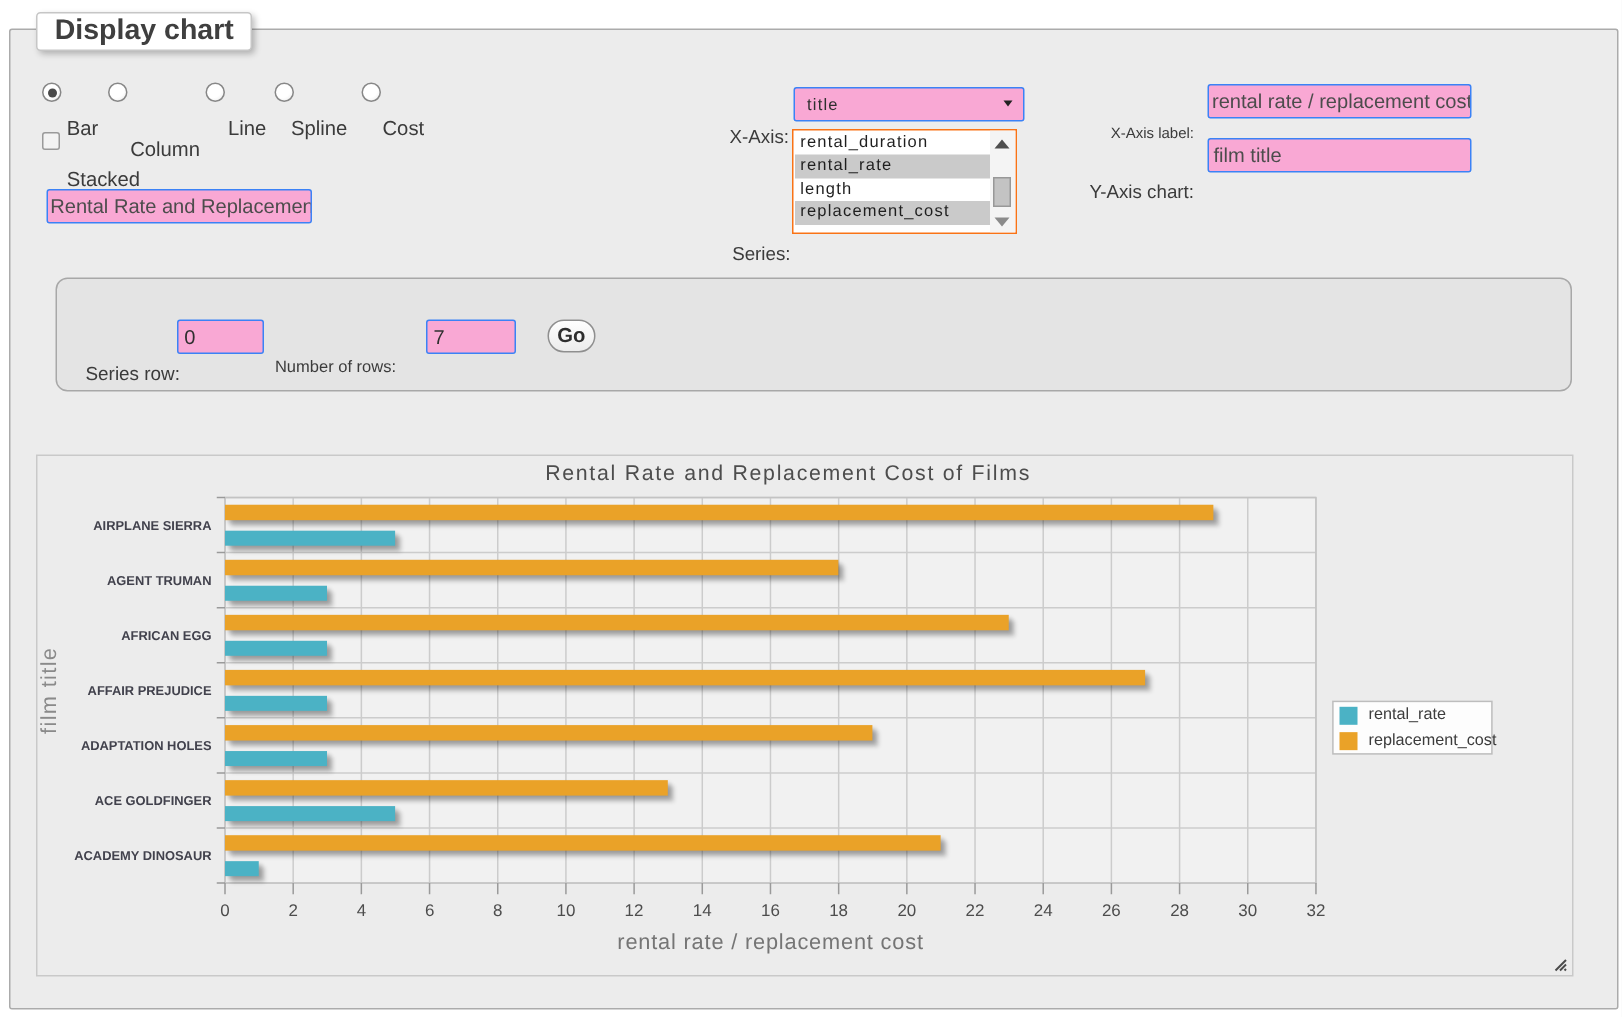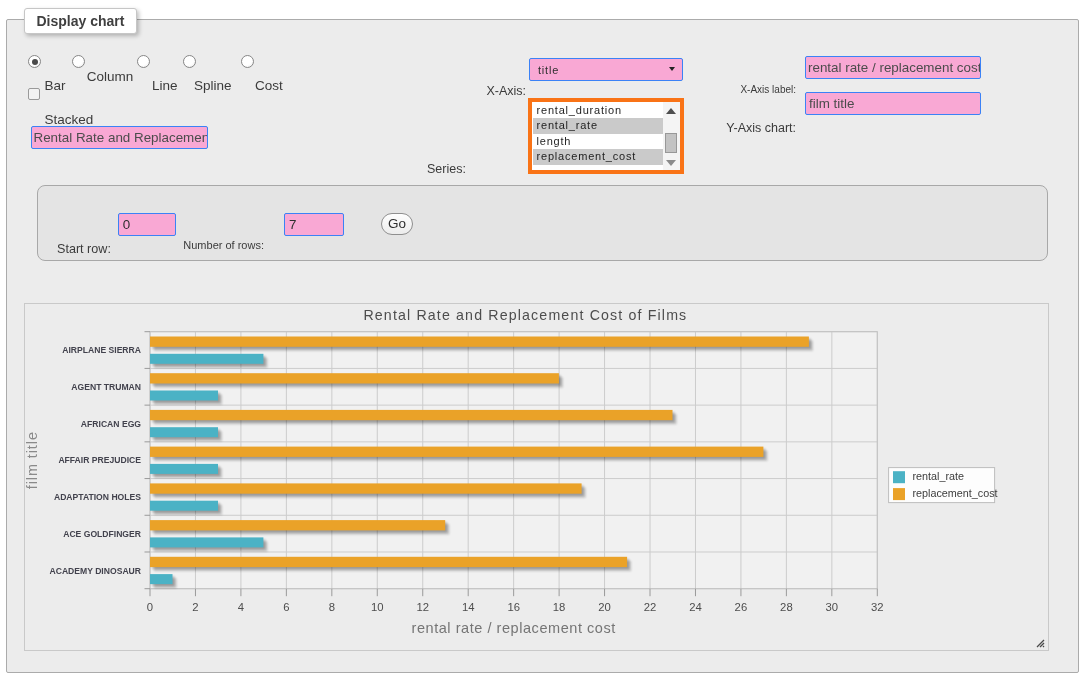--- a/index.html
+++ b/index.html
@@ -7,69 +7,69 @@
   .lbl{position:absolute;font-size:13.5px;color:#3b3b3b;white-space:nowrap;margin-top:25px;}
   .inp{position:absolute;background:#f9a8d4;border:1px solid #3b82f6;border-radius:2px;
        font-size:13.4px;color:#4c4c4c;white-space:nowrap;overflow:hidden;box-sizing:border-box;}
 </style>
 </head>
 <body>
 <div style="position:relative;width:1081px;height:681px;overflow:hidden;">
 
   <div class="abs" style="left:6px;top:19px;width:1071px;height:652px;border:1px solid #ababab;border-radius:2px;background:#ececec;"></div>
 
-  <div class="abs" style="left:24px;top:8px;height:24px;background:#fff;border:1px solid #c6c6c6;border-radius:3px;box-shadow:2px 2px 4px rgba(0,0,0,0.25);padding:0 11.5px;line-height:24px;font-size:14px;font-weight:bold;color:#3f3f3f;">Display chart</div>
+  <div class="abs" style="left:24px;top:8px;height:24px;background:#fff;border:1px solid #c6c6c6;border-radius:3px;box-shadow:2px 2px 4px rgba(0,0,0,0.25);padding:0 11.5px;line-height:24px;font-size:19px;font-weight:bold;color:#3f3f3f;">Display chart</div>
 
   <div class="abs radio" style="left:28px;top:55px;"></div>
   <span class="lbl" style="left:44.5px;top:53.3px;">Bar</span>
   <div class="abs radio unchecked" style="left:71.5px;top:55px;"></div>
-  <span class="lbl" style="left:86.8px;top:44px;">Column</span>
+  <span class="lbl" style="left:86.8px;top:67px;">Column</span>
   <div class="abs radio unchecked" style="left:137px;top:55px;"></div>
   <span class="lbl" style="left:152px;top:53.3px;">Line</span>
   <div class="abs radio unchecked" style="left:183px;top:55px;"></div>
   <span class="lbl" style="left:194px;top:53.3px;">Spline</span>
   <div class="abs radio unchecked" style="left:241px;top:55px;"></div>
   <span class="lbl" style="left:255px;top:53.3px;">Cost</span>
 
   <div class="abs" style="left:28px;top:88px;width:10px;height:10px;border:1px solid #9a9a9a;border-radius:2px;background:#f3f3f3;"></div>
   <span class="lbl" style="left:44.5px;top:87.3px;">Stacked</span>
 
   <div class="inp" style="left:30.5px;top:125.5px;width:177px;height:23px;line-height:21px;padding-left:2px;">Rental Rate and Replacement Cost of Films</div>
 
   <span class="lbl" style="left:426px;top:59px;width:100px;text-align:right;font-size:12.5px;">X-Axis:</span>
   <div class="inp" style="left:529px;top:57.5px;width:154px;height:23px;line-height:22px;padding-left:8px;color:#2f2f2f;font-size:11px;letter-spacing:0.8px;">title</div>
   <div class="abs" style="left:669px;top:66.5px;width:0;height:0;border-left:3.8px solid transparent;border-right:3.8px solid transparent;border-top:4.8px solid #222;"></div>
 
-  <span class="lbl" style="left:427px;top:136.5px;width:100px;font-size:12.5px;">Series:</span>
-  <div class="abs" style="left:527.5px;top:85.5px;width:148px;height:68px;border:4px solid #f97316;background:#fff;overflow:hidden;margin-top:12px;">
+  <span class="lbl" style="left:427px;top:136.5px;width:100px;text-align:right;font-size:12.5px;">Series:</span>
+  <div class="abs" style="left:527.5px;top:85.5px;width:148px;height:68px;border:1px solid #f97316;background:#fff;overflow:hidden;">
     <div style="position:absolute;left:1px;top:1px;width:131px;font-size:11px;letter-spacing:0.8px;color:#1f1f1f;">
       <div style="height:15.6px;line-height:15.6px;padding-left:4px;">rental_duration</div>
       <div style="height:15.6px;line-height:15.6px;padding-left:4px;background:#cacaca;">rental_rate</div>
       <div style="height:15.6px;line-height:15.6px;padding-left:4px;">length</div>
       <div style="height:15.6px;line-height:15.6px;padding-left:4px;background:#cacaca;">replacement_cost</div>
     </div>
 
     <div style="position:absolute;right:0;top:0;width:17px;height:68px;background:#f4f4f4;">
       <div style="position:absolute;left:3.5px;top:6.5px;width:0;height:0;border-left:5px solid transparent;border-right:5px solid transparent;border-bottom:6px solid #4e4e4e;"></div>
       <div style="position:absolute;left:2px;top:31px;width:12px;height:20px;background:#c3c3c3;border:1px solid #989898;box-sizing:border-box;"></div>
       <div style="position:absolute;left:3.5px;top:58px;width:0;height:0;border-left:5px solid transparent;border-right:5px solid transparent;border-top:6px solid #8b8b8b;"></div>
     </div>
   </div>
 
   <span class="lbl" style="left:696px;top:59px;width:100px;text-align:right;font-size:10px;">X-Axis label:</span>
   <div class="inp" style="left:805px;top:55.5px;width:176px;height:23px;line-height:21px;padding-left:2px;">rental rate / replacement cost</div>
   <span class="lbl" style="left:696px;top:95.5px;width:100px;text-align:right;font-size:12.5px;">Y-Axis chart:</span>
   <div class="inp" style="left:805px;top:92px;width:176px;height:23px;line-height:21px;padding-left:3px;">film title</div>
 
   <div class="abs" style="left:36.5px;top:185px;width:1011px;height:76px;border:1px solid #a8a8a8;border-radius:8px;background:#e4e4e4;box-sizing:border-box;"></div>
-  <span class="lbl" style="left:57px;top:216.5px;font-size:12.6px;">Start row:</span>
+  <span class="lbl" style="left:57px;top:216.5px;font-size:12.6px;">Series row:</span>
   <div class="inp" style="left:117.8px;top:212.5px;width:58px;height:23px;line-height:21px;padding-left:4px;color:#2f2f2f;">0</div>
   <span class="lbl" style="left:183.3px;top:214px;font-size:11px;">Number of rows:</span>
   <div class="inp" style="left:284px;top:212.5px;width:60px;height:23px;line-height:21px;padding-left:4px;color:#2f2f2f;">7</div>
-  <div class="abs" style="left:364.7px;top:212.9px;width:32.5px;height:22.3px;border:1px solid #8f8f8f;border-radius:11px;background:linear-gradient(#fefefe,#ececec);box-sizing:border-box;text-align:center;line-height:20px;font-size:13.5px;font-weight:normal;color:#2e2e2e;margin-left:16px;">Go</div>
+  <div class="abs" style="left:364.7px;top:212.9px;width:32.5px;height:22.3px;border:1px solid #8f8f8f;border-radius:11px;background:linear-gradient(#fefefe,#ececec);box-sizing:border-box;text-align:center;line-height:20px;font-size:13.5px;font-weight:bold;color:#2e2e2e;">Go</div>
 
   <div class="abs" style="left:24.4px;top:303.4px;width:1024.4px;height:348px;border:1px solid #c9c9c9;background:#ececec;box-sizing:border-box;">
     <svg width="1023" height="347" viewBox="0 0 1023 347">
       <defs>
           <filter id="bsh" x="-20%" y="-40%" width="150%" height="200%">
             <feGaussianBlur stdDeviation="1.3"></feGaussianBlur>
           </filter>
         </defs>
       <rect x="125.0" y="27.7" width="727.3" height="257.0" fill="#f1f1f1"></rect>
       <line x1="125.0" y1="27.70" x2="852.3" y2="27.70" stroke="#cccccc" stroke-width="1"></line>

